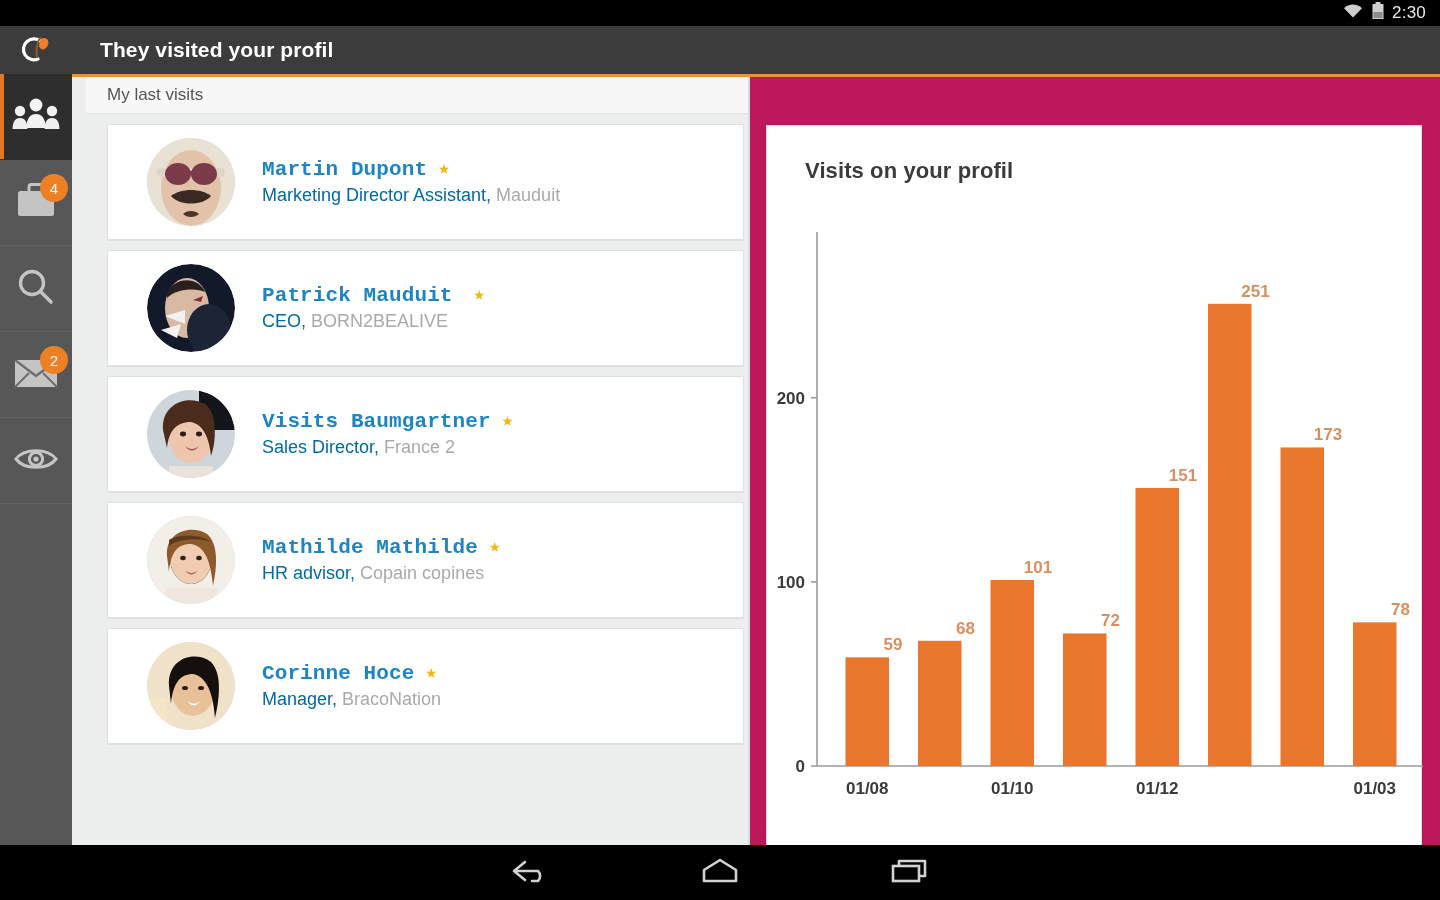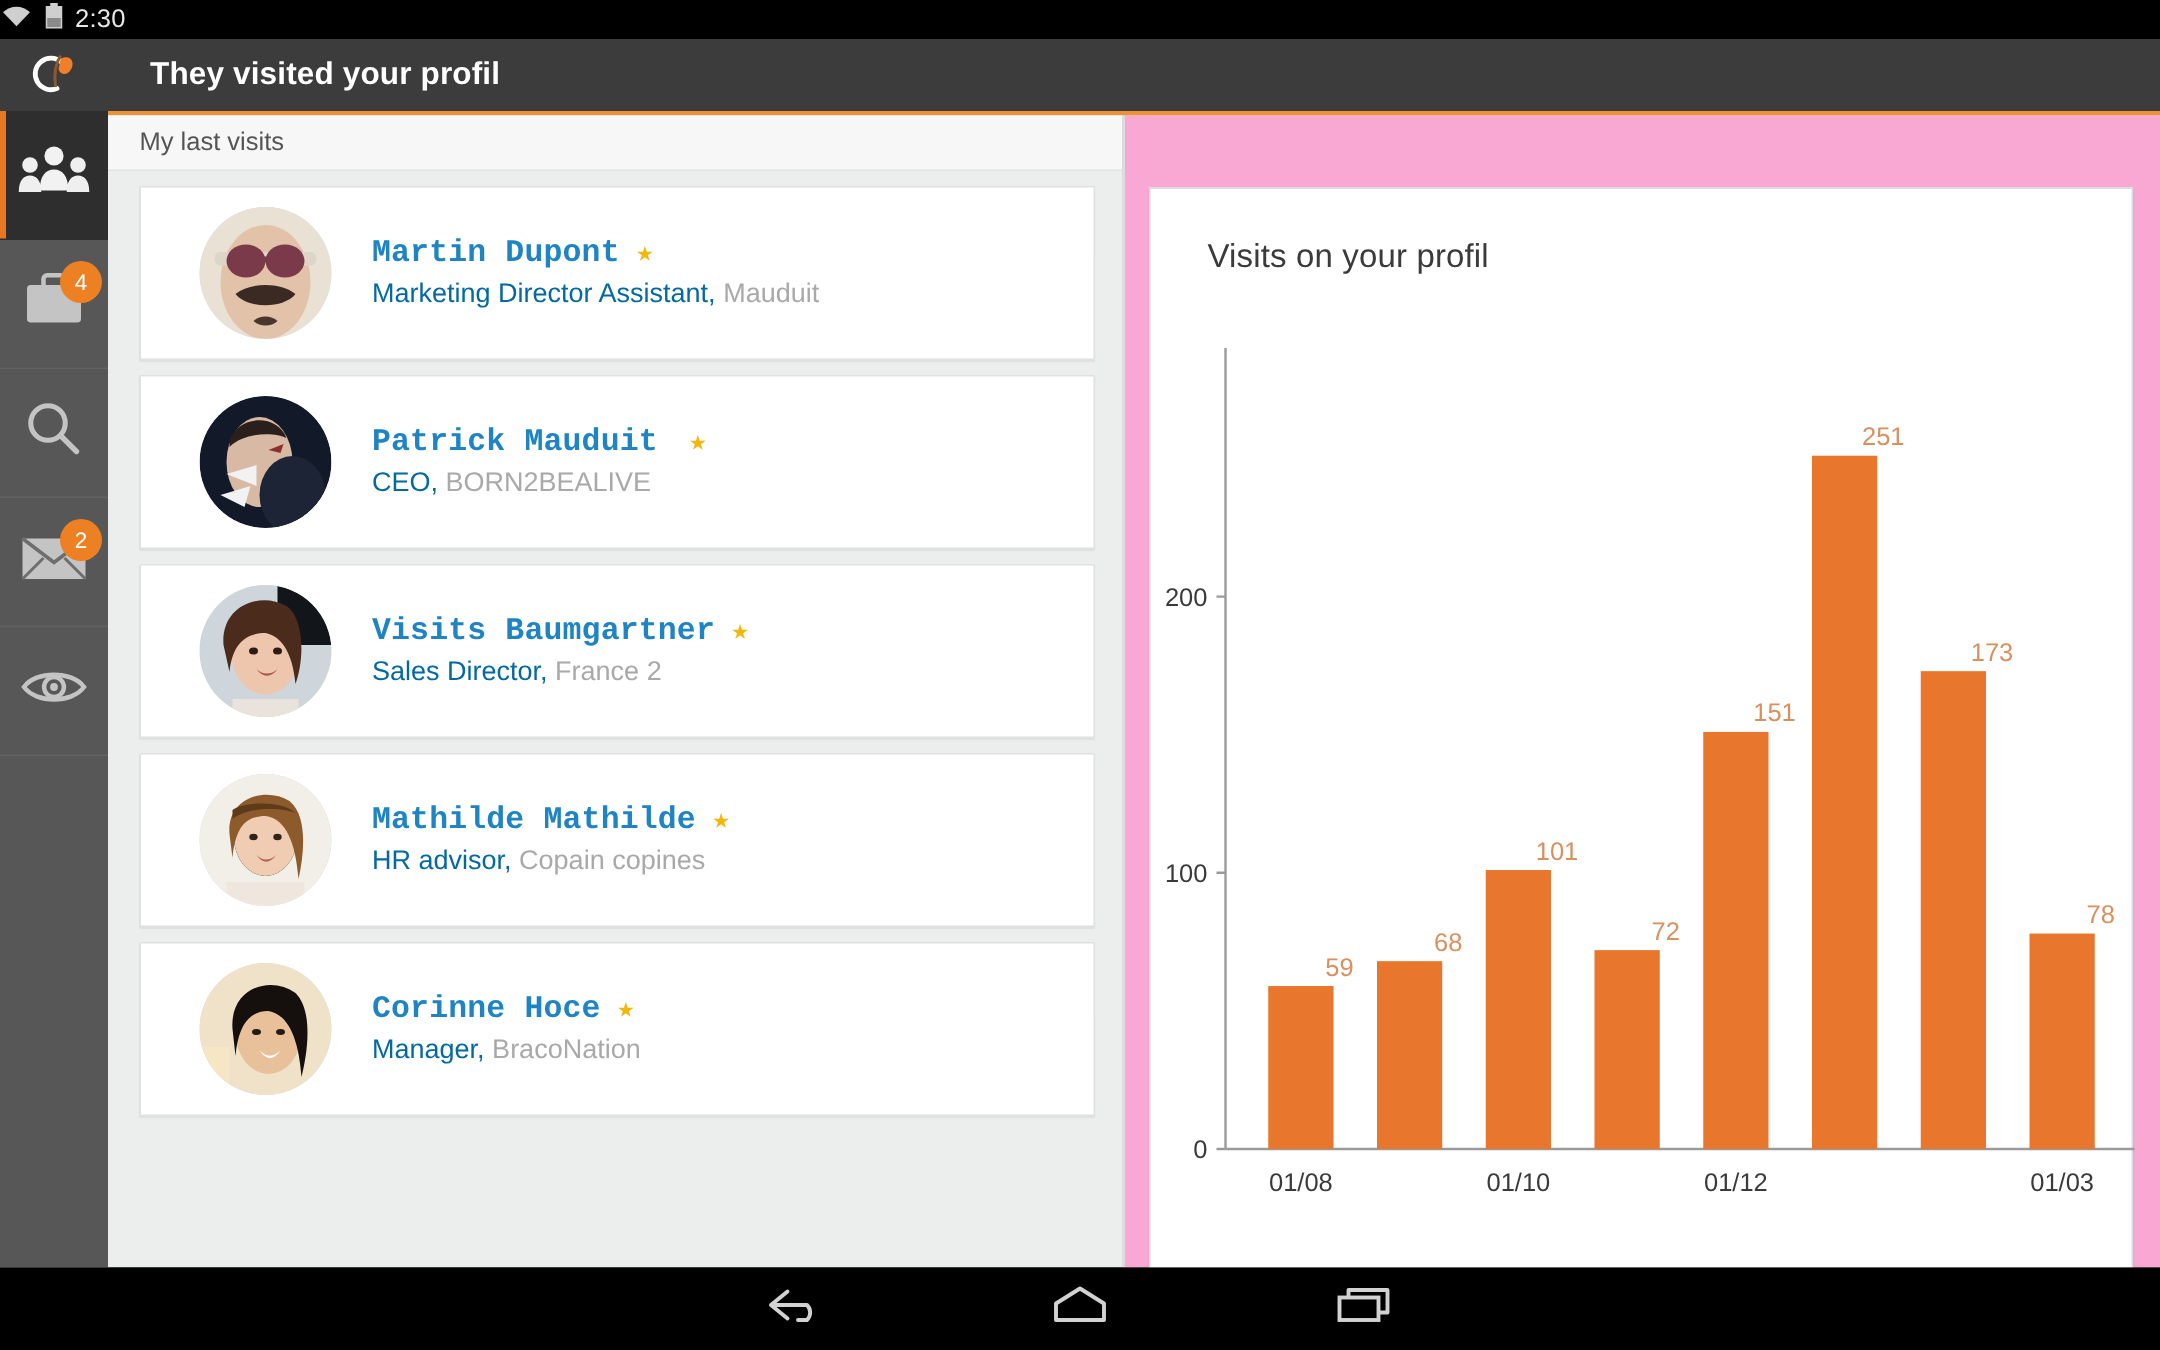--- a/index.html
+++ b/index.html
@@ -8,21 +8,21 @@
     background: #000;
     font-family: "Liberation Sans", sans-serif;
     overflow: hidden;
   }
   .screen { position: relative; width: 1440px; height: 900px; background: #000; }
 
   
   .statusbar {
     position: absolute; top: 0; left: 0; width: 1440px; height: 26px;
     background: #000; display: flex; align-items: center;
-    justify-content: flex-start; gap: 8px;
+    justify-content: flex-end; padding-right: 14px; gap: 8px;
   }
   .status-clock { color: #e8e8e8; font-size: 17px; letter-spacing: .2px; }
   .wifi-ico { display: block; }
   .batt-ico { display: block; }
 
   
   .app {
     position: absolute; top: 26px; left: 0; width: 1440px; height: 819px;
     background: #eceded; overflow: hidden;
   }
@@ -63,21 +63,21 @@
     color: #fff; font-size: 21px; font-weight: bold; padding-left: 28px;
     letter-spacing: .1px;
   }
   .header-rule {
     position: absolute; top: 48px; left: 72px; width: 1368px; height: 3px;
     background: #eb9239;
   }
 
   
   .left-panel {
-    position: absolute; top: 51px; left: 72px; width: 676px; height: 696px;
+    position: absolute; top: 51px; left: 86px; width: 676px; height: 696px;
     background: #eceded;
   }
   .section-bar {
     height: 37px; background: #f7f7f7; border-bottom: 1px solid #e2e2e2;
     display: flex; align-items: center; padding-left: 21px;
   }
   .section-bar-label { font-size: 17px; color: #555; }
   .list { padding: 10px 18px 0 21px; }
   .card {
     background: #fff; height: 116px; margin-bottom: 10px;
@@ -103,21 +103,22 @@
 
   
   .v-divider {
     position: absolute; top: 51px; left: 748px; width: 2px; height: 768px;
     background: #dcdcdc;
   }
 
   
   .right-panel {
     position: absolute; top: 51px; left: 750px; width: 690px; height: 768px;
-    background: #f9a8d4;
+    background: #be185d;
+    font-weight: bold;
   }
   .chart-card {
     position: absolute; top: 48px; left: 16px;
     width: 656px; height: 724px; background: #fff;
     border: 1px solid #dcdcdc; box-shadow: 0 1px 2px rgba(0,0,0,.07);
   }
   .chart-title {
     position: absolute; top: 32px; left: 38px;
     font-size: 22px; color: #3b3b3b; letter-spacing: .1px;
   }

